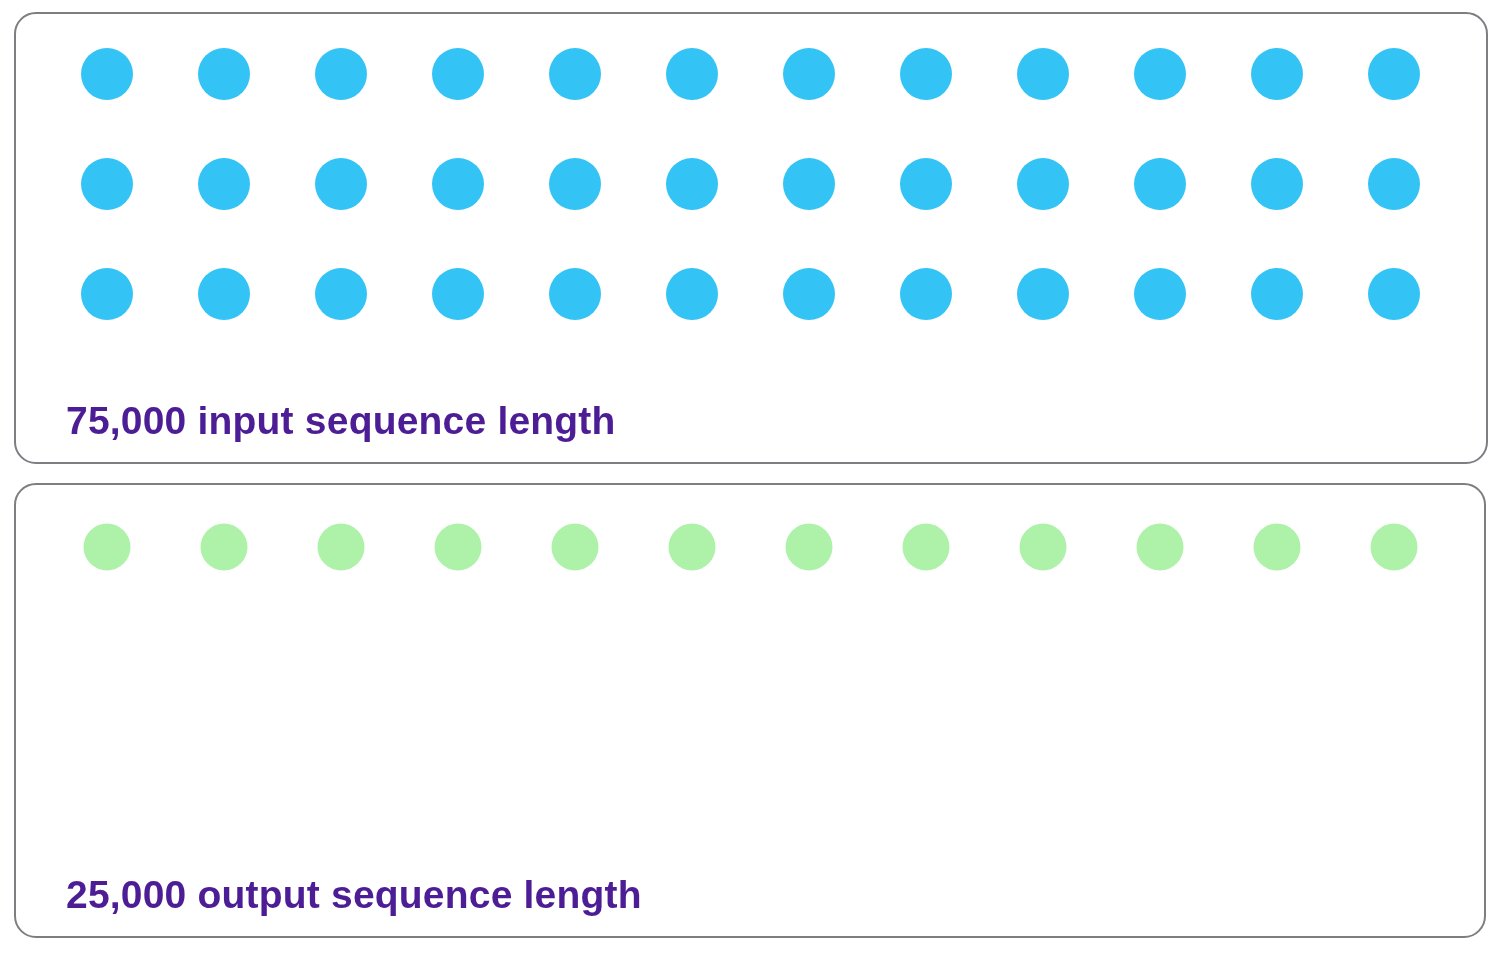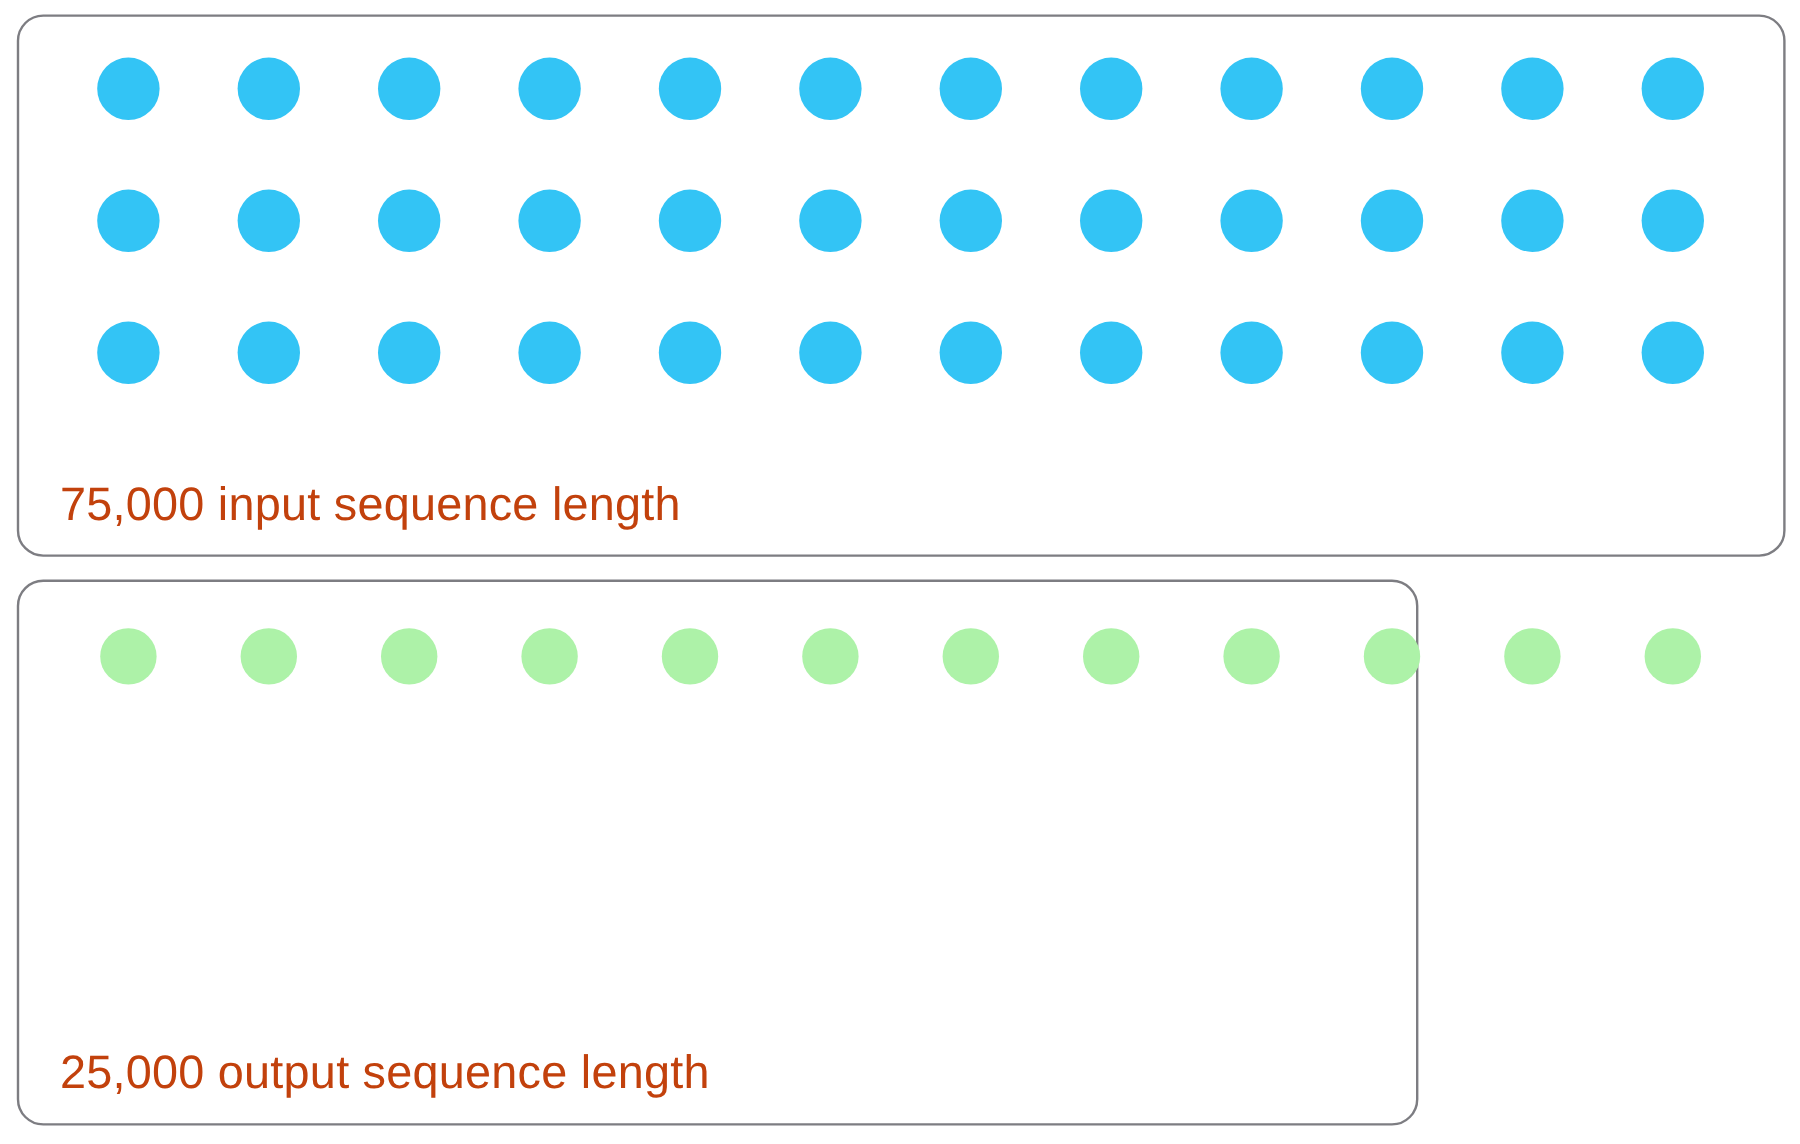--- a/index.html
+++ b/index.html
@@ -30,21 +30,21 @@
   }
   #card-input {
     left: 14px;
     top: 12px;
     width: 1474px;
     height: 452px;
   }
   #card-output {
     left: 14px;
     top: 483px;
-    width: 1168px;
+    width: 1472px;
     height: 455px;
   }
 
   
   .dot-grid {
     position: absolute;
     left: 0;
     top: 0;
     width: 100%;
     height: 100%;
@@ -65,25 +65,25 @@
     height: 52px;
   }
   .dot.green {
     width: 47px;
     height: 47px;
   }
 
   
   .caption {
     position: absolute;
-    left: 34px;
+    left: 50px;
     font-size: 39px;
     line-height: 1;
-    font-weight: 400;
-    color: #c2410c;
+    font-weight: 700;
+    color: #4c1d95;
     letter-spacing: 0.2px;
     white-space: nowrap;
   }
   #caption-input  { bottom: 22px; }
   #caption-output { bottom: 22px; }
 </style>
 </head>
 <body>
 
 <div class="stage">

